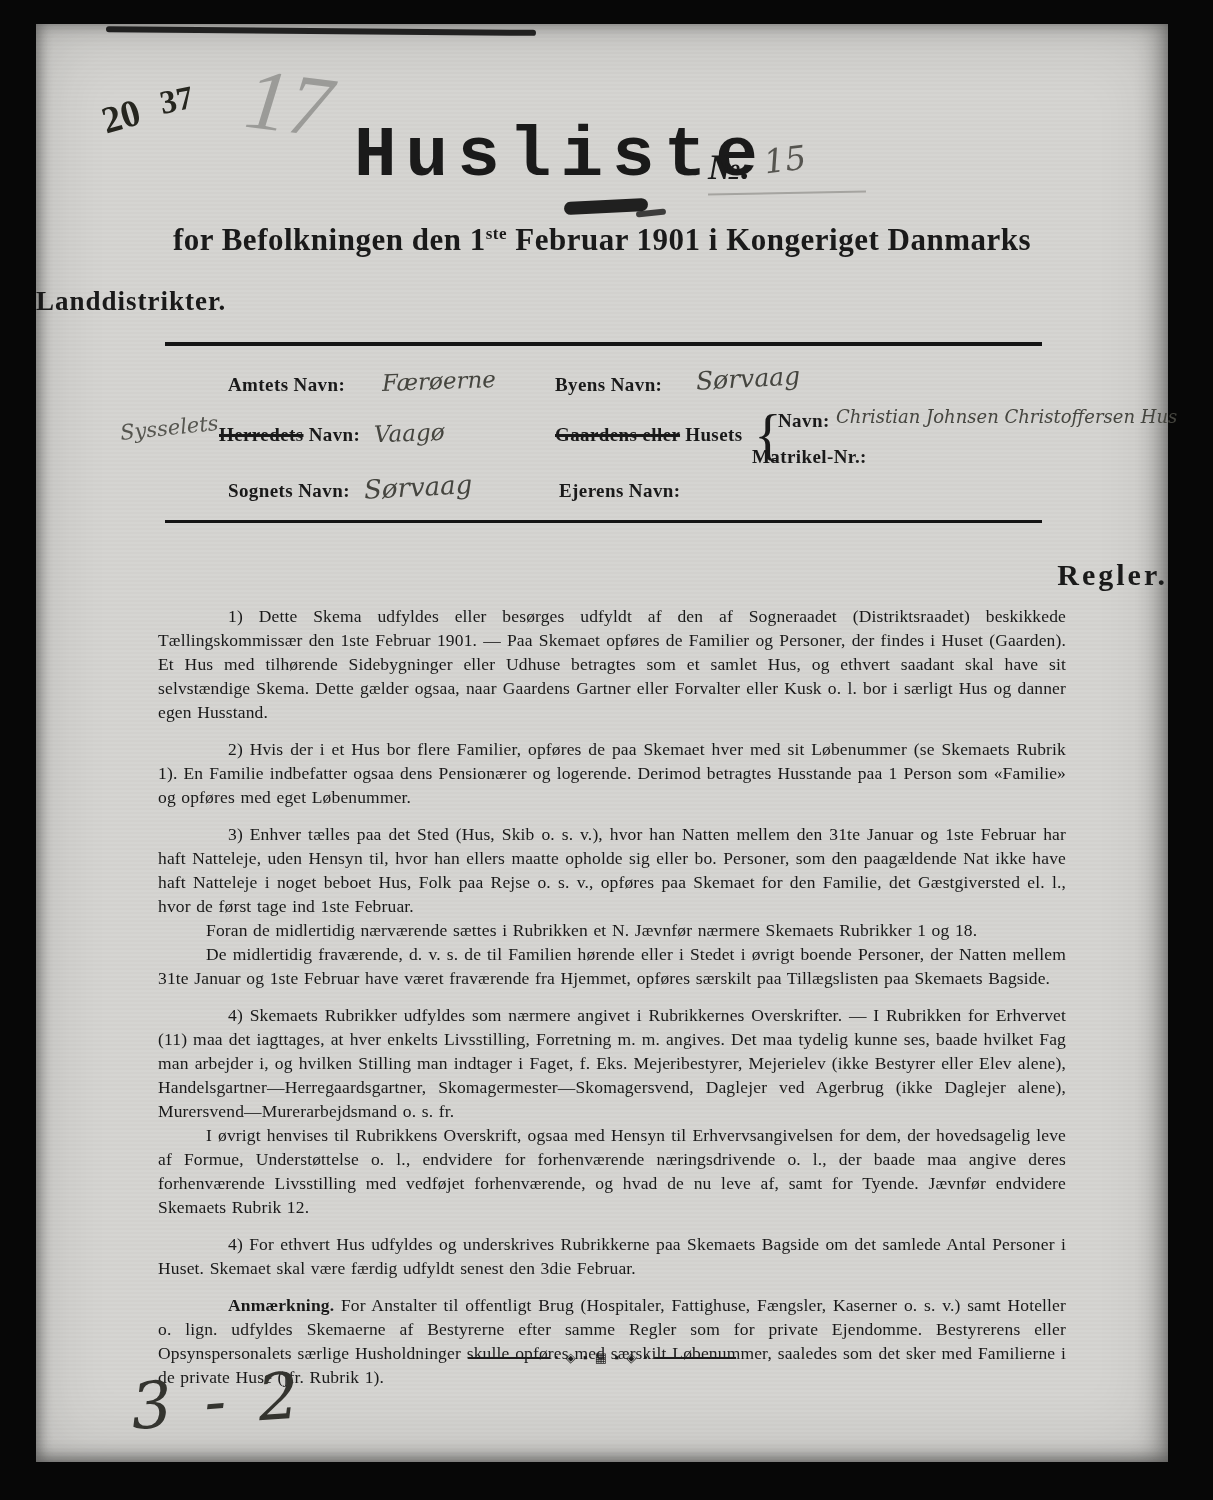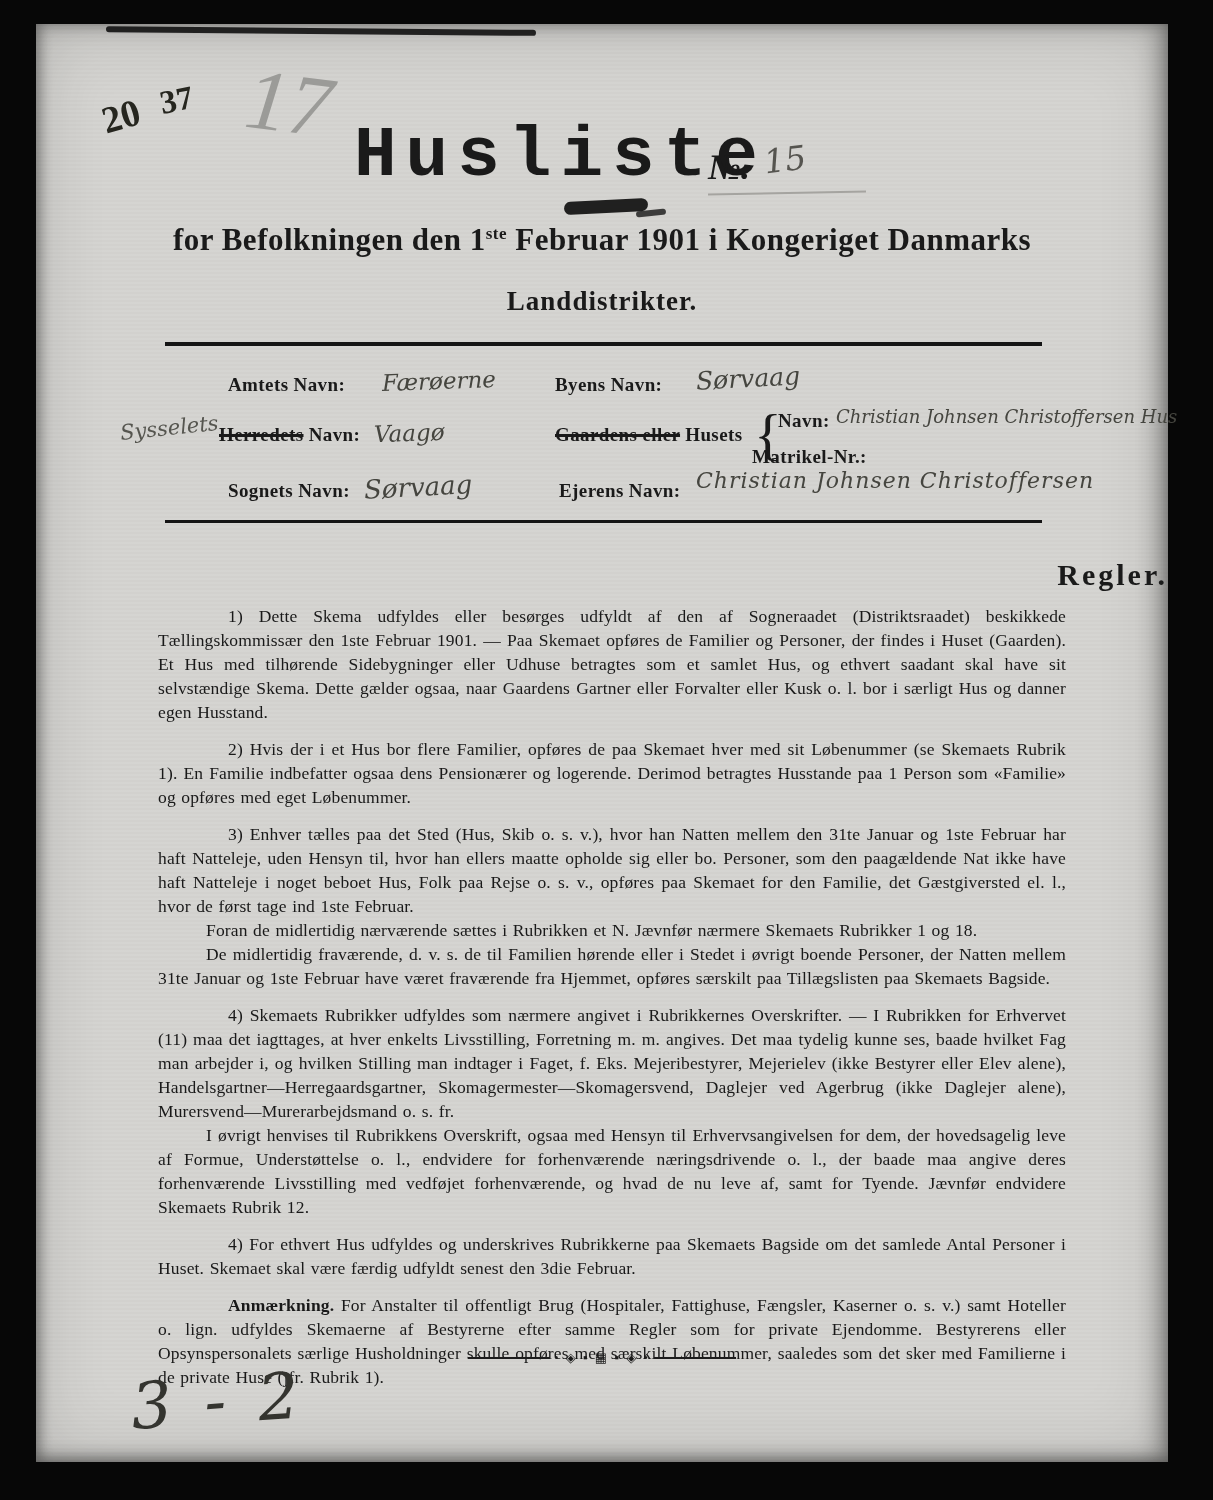--- a/index.html
+++ b/index.html
@@ -20,21 +20,21 @@
   .stamp{font-weight:bold;color:#26261f;}
   .stamp20{left:66px;top:70px;font-size:38px;transform:rotate(-16deg);}
   .stamp37{left:124px;top:58px;font-size:33px;transform:rotate(-11deg);}
   .pencil17{left:210px;top:36px;font-size:86px;font-style:italic;font-weight:400;color:#9b9b98;transform:rotate(7deg);line-height:1;}
   .title{left:318px;top:92px;font-size:71px;font-weight:bold;letter-spacing:9px;font-family:Liberation Mono, monospace;}
   .no-sign{left:672px;top:122px;font-size:36px;font-weight:bold;font-style:italic;}
   .hw{font-style:italic;color:#45453f;font-family:"DejaVu Serif",serif;white-space:nowrap;}
   .hw-nr{left:728px;top:116px;font-size:33px;transform:rotate(-7deg);color:#55544f;}
   .subtitle{left:0;top:198px;width:100%;text-align:center;font-size:31px;font-weight:bold;letter-spacing:.5px;}
   .subtitle sup{font-size:17px;margin-top:12px;}
-  .subtitle2{left:0;top:262px;width:100%;text-align:center;font-size:27px;font-weight:bold;letter-spacing:1px;}
+  .subtitle2{left:0;top:262px;width:100%;text-align:left;font-size:27px;font-weight:bold;letter-spacing:1px;}
   .rule-line{left:129px;width:877px;background:#141414;}
   .rl1{top:318px;height:4px;}
   .rl2{top:496px;height:3px;}
   
   .flabel{font-size:19px;font-weight:bold;letter-spacing:.4px;white-space:nowrap;}
   .struck{text-decoration:line-through;text-decoration-thickness:2.5px;}
   .amtets-l{left:192px;top:350px;}
   .amtets-v{left:346px;top:344px;font-size:23px;transform:rotate(-2deg);}
   .byens-l{left:519px;top:350px;}
   .byens-v{left:660px;top:340px;font-size:25px;transform:rotate(-3deg);}
@@ -98,21 +98,20 @@
 
     <div class="abs flabel gaardens-l"><span class="struck">Gaardens eller</span><span> Husets</span></div>
     <div class="abs brace">{</div>
     <div class="abs flabel husnavn-l">Navn:</div>
     <div class="abs hw husnavn-v">Christian Johnsen Christoffersen Hus</div>
     <div class="abs flabel matrikel-l">Matrikel-Nr.:</div>
 
     <div class="abs flabel sognets-l">Sognets Navn:</div>
     <div class="abs hw sognets-v">Sørvaag</div>
     <div class="abs flabel ejerens-l">Ejerens Navn:</div>
-    <div class="abs hw ejerens-v">Christian Johnsen Christoffersen</div>
 
     <div class="abs rule-line rl2"></div>
 
     <div class="abs regler-h">Regler.</div>
     <div class="abs rules">
       <p>1) Dette Skema udfyldes eller besørges udfyldt af den af Sogneraadet (Distriktsraadet) beskikkede Tællingskommissær den 1ste Februar 1901. — Paa Skemaet opføres de Familier og Personer, der findes i Huset (Gaarden). Et Hus med tilhørende Sidebygninger eller Udhuse betragtes som et samlet Hus, og ethvert saadant skal have sit selvstændige Skema. Dette gælder ogsaa, naar Gaardens Gartner eller Forvalter eller Kusk o. l. bor i særligt Hus og danner egen Husstand.</p>
       <p>2) Hvis der i et Hus bor flere Familier, opføres de paa Skemaet hver med sit Løbenummer (se Skemaets Rubrik 1). En Familie indbefatter ogsaa dens Pensionærer og logerende. Derimod betragtes Husstande paa 1 Person som «Familie» og opføres med eget Løbenummer.</p>
       <p style="margin-bottom:0">3) Enhver tælles paa det Sted (Hus, Skib o. s. v.), hvor han Natten mellem den 31te Januar og 1ste Februar har haft Natteleje, uden Hensyn til, hvor han ellers maatte opholde sig eller bo. Personer, som den paagældende Nat ikke have haft Natteleje i noget beboet Hus, Folk paa Rejse o. s. v., opføres paa Skemaet for den Familie, det Gæstgiversted el. l., hvor de først tage ind 1ste Februar.</p>
       <p class="cont">Foran de midlertidig nærværende sættes i Rubrikken et N.  Jævnfør nærmere Skemaets Rubrikker 1 og 18.</p>
       <p class="endgroup">De midlertidig fraværende, d. v. s. de til Familien hørende eller i Stedet i øvrigt boende Personer, der Natten mellem 31te Januar og 1ste Februar have været fraværende fra Hjemmet, opføres særskilt paa Tillægslisten paa Skemaets Bagside.</p>

